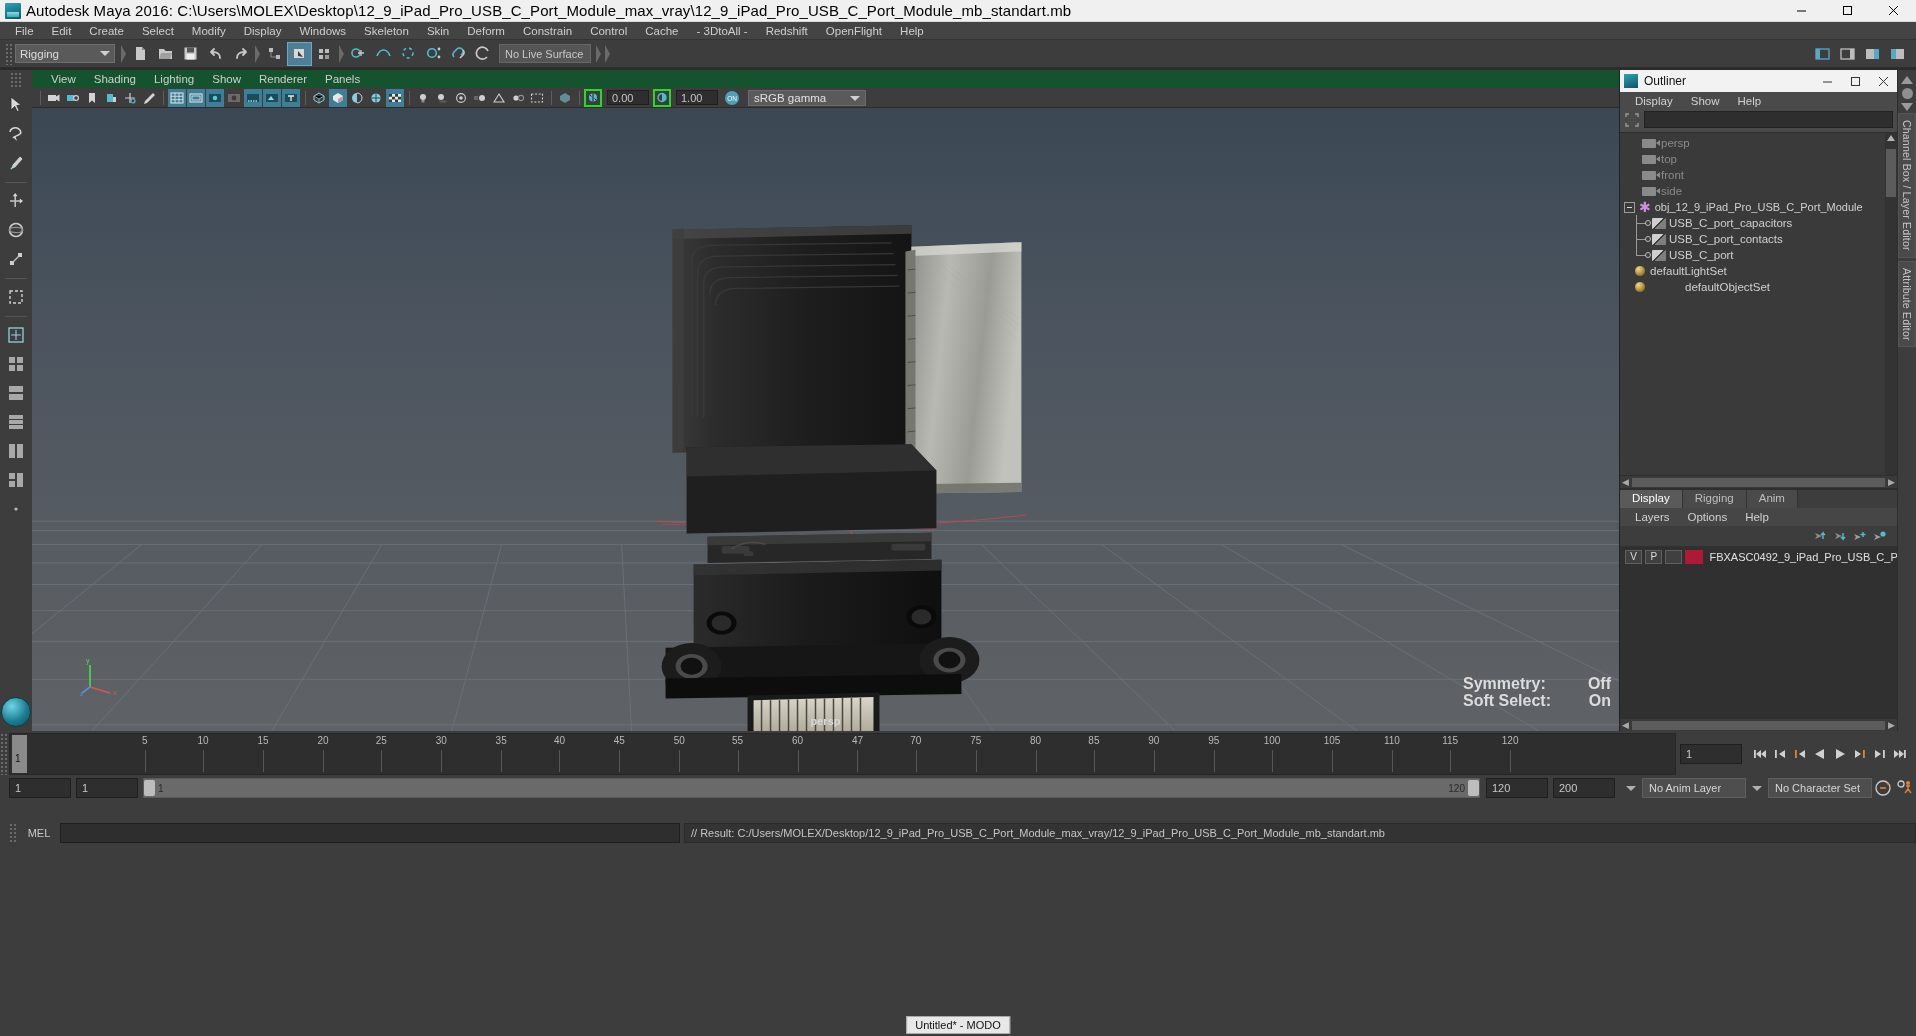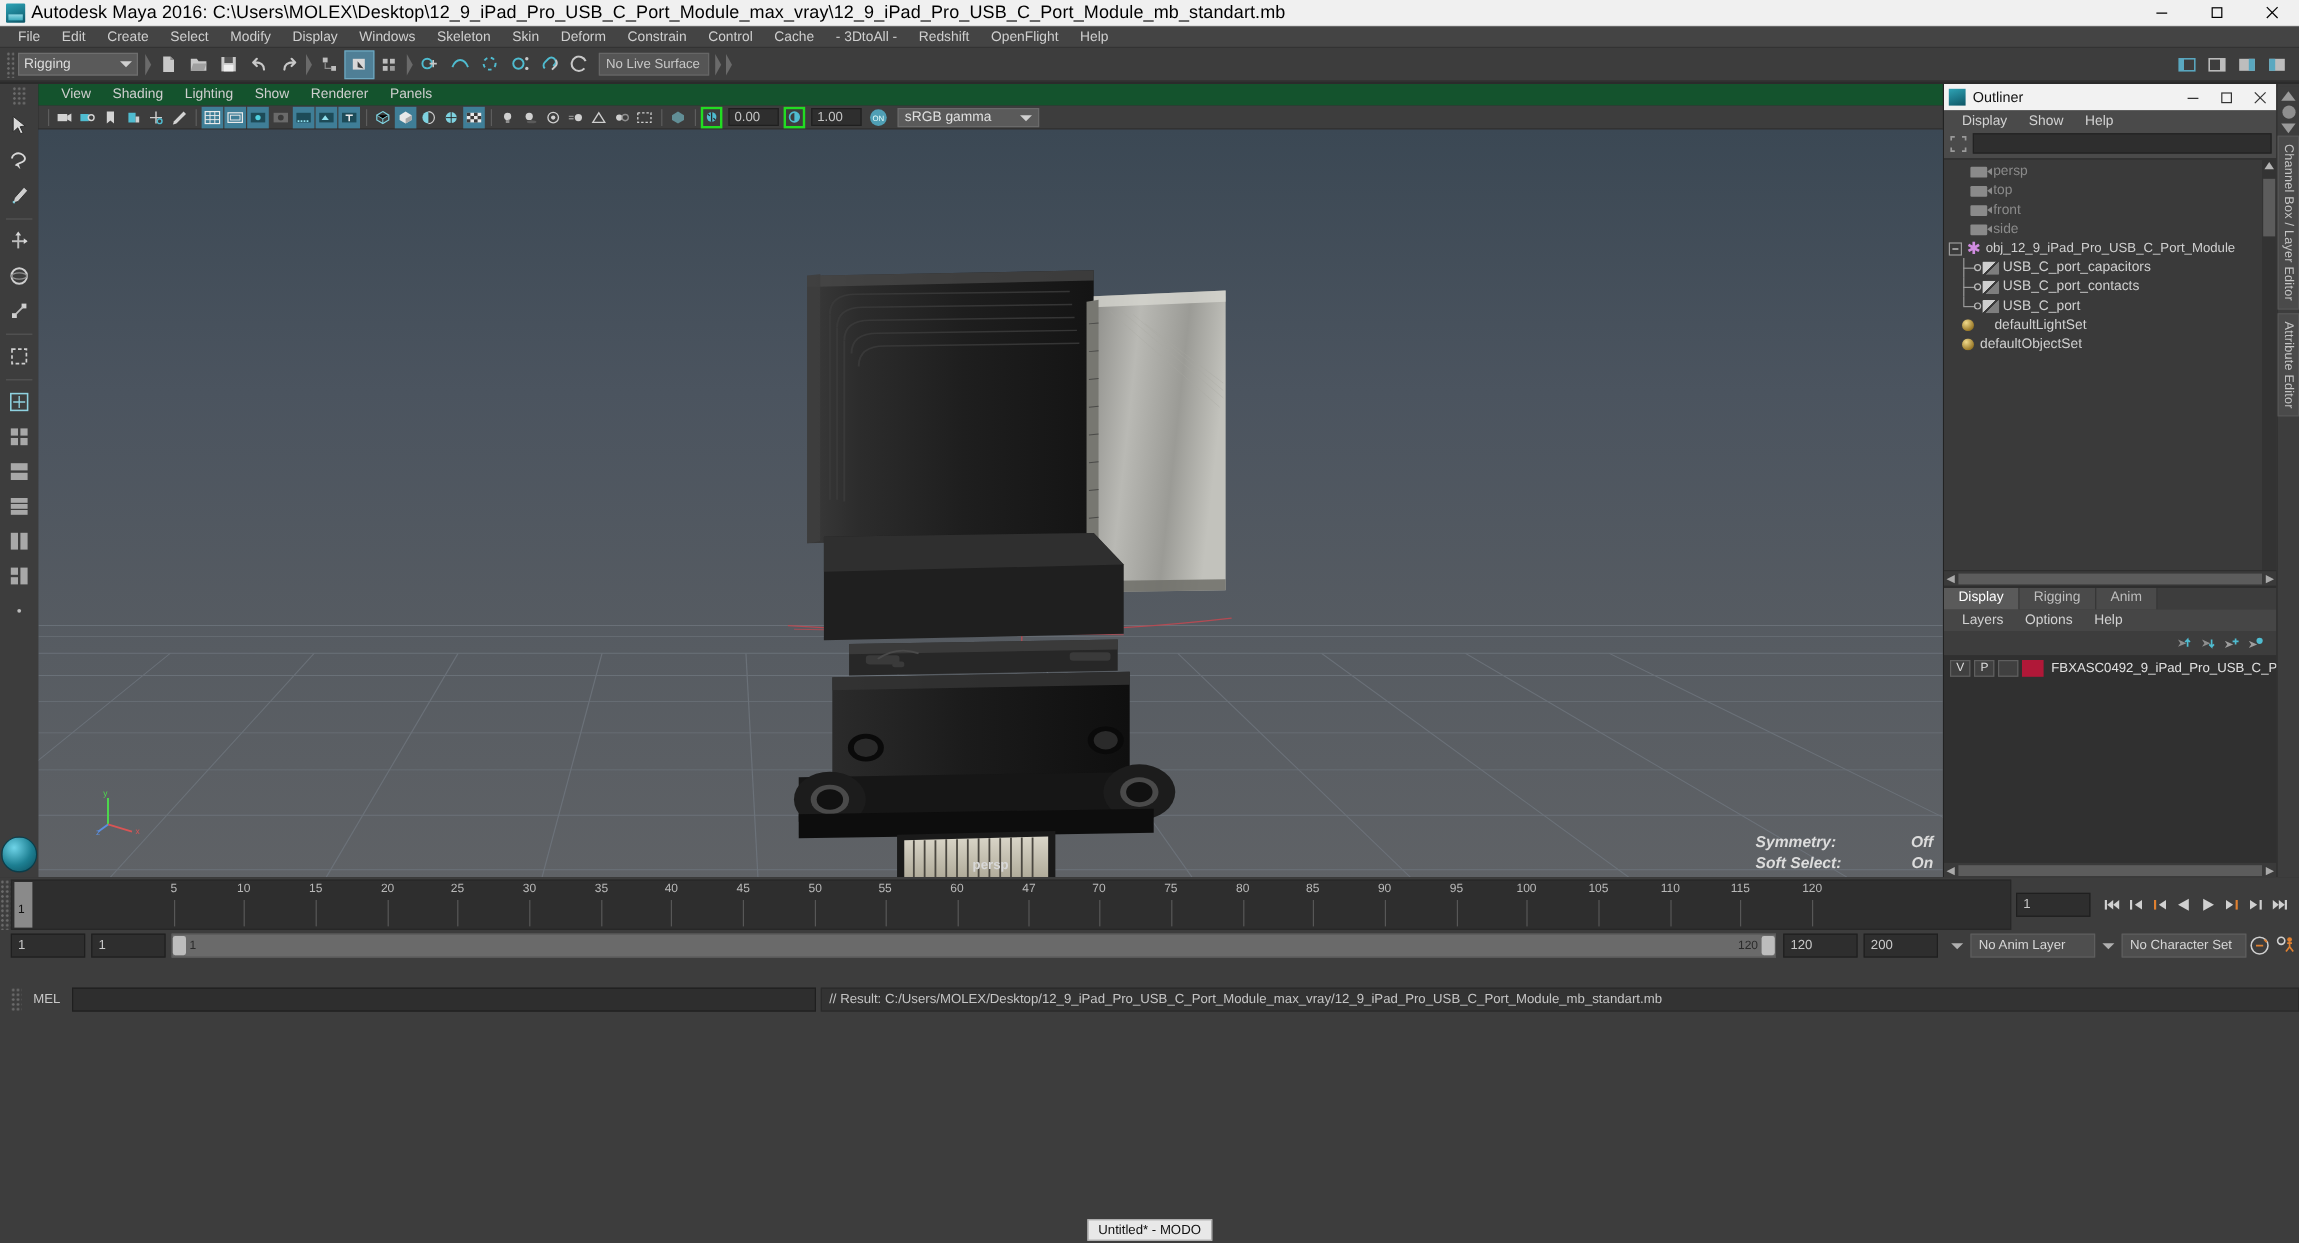--- a/index.html
+++ b/index.html
@@ -148,24 +148,23 @@
   .canvas3d {
     position: absolute; left: 0; right: 0; top: 38px; bottom: 0;
     background: linear-gradient(180deg, #3d4a57 0%, #4c5560 33%, #565c63 62%, #5e6165 100%);
     overflow: hidden;
   }
   .vp-label {
     position: absolute; left: 50%; transform: translateX(-50%); bottom: 4px;
     color: #d8d8d8; font-size: 11px; font-weight: bold;
   }
   .vp-hud {
-    position: absolute; right: 8px; bottom: 4px;
-    color: #dcdcdc; font-size: 13px; font-weight: bold; text-align: left;
+    position: absolute; right: 8px; bottom: 22px;
+    color: #dcdcdc; font-size: 16px; font-weight: bold; text-align: left;
     line-height: 17px;
-    font-style: italic;
   }
   .vp-hud .row { display: flex; width: 148px; }
   .vp-hud .row span:last-child { margin-left: auto; }
   .axis-gizmo { position: absolute; left: 48px; bottom: 34px; width: 46px; height: 44px; }
 
   
   .rightdock {
     position: absolute; right: 0; top: 70px; width: 296px; bottom: 305px;
     background: #3d3d3d; display: flex;
   }
@@ -1106,25 +1105,25 @@
             <div class="trow" style="padding-left:10px;">
               <span class="tbranch">
                   <i class="v half"></i>
                   <i class="h"></i>
                   <i class="dot"></i>
                 </span>
               <span class="mesh-ico"></span>
               <span>USB_C_port</span>
             </div>
 
-            <div class="trow" style="padding-left:14px;gap:12px;">
+            <div class="trow" style="padding-left:14px;">
               <span class="set-ico"></span>
               <span>defaultLightSet</span>
             </div>
-            <div class="trow" style="padding-left:14px;">
+            <div class="trow" style="padding-left:14px;gap:35px;">
               <span class="set-ico"></span>
               <span>defaultObjectSet</span>
             </div>
           </div>
 
           <div class="out-vscroll">
             <div class="uparrow"></div>
             <div class="thumb"></div>
           </div>
         </div>

